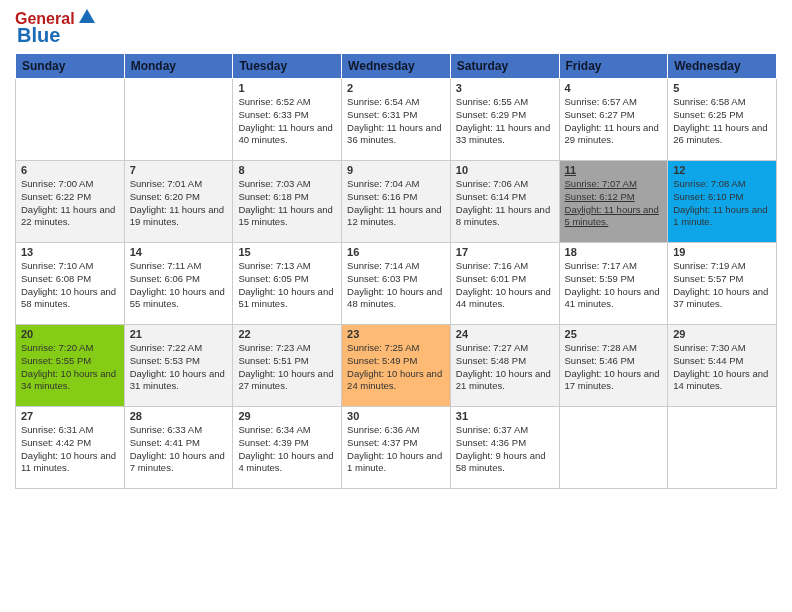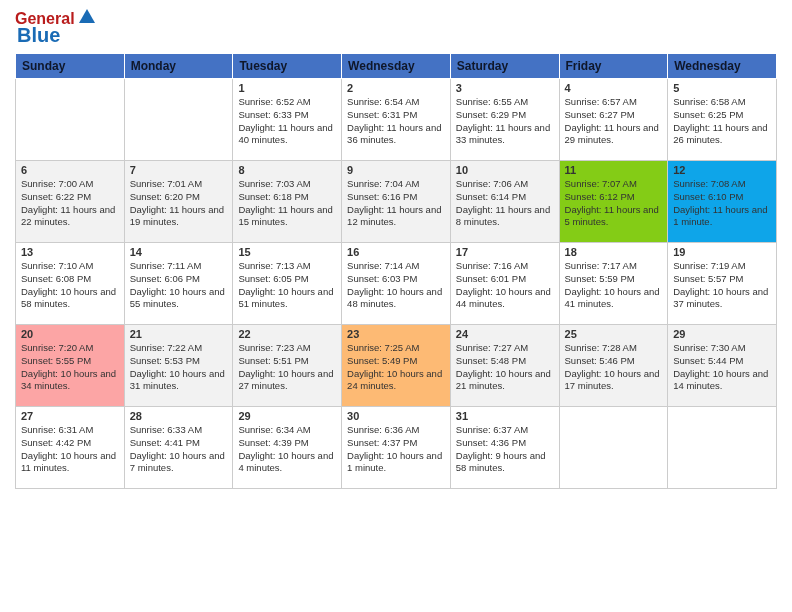--- a/index.html
+++ b/index.html
@@ -149,21 +149,21 @@
             <div class="cell-info">Sunrise: 7:03 AM<br>Sunset: 6:18 PM<br>Daylight: 11 hours and 15 minutes.</div>
           </td>
           <td style="background-color: rgb(242, 242, 242);">
             <span class="day-num">9</span>
             <div class="cell-info">Sunrise: 7:04 AM<br>Sunset: 6:16 PM<br>Daylight: 11 hours and 12 minutes.</div>
           </td>
           <td style="background-color: rgb(242, 242, 242);">
             <span class="day-num">10</span>
             <div class="cell-info">Sunrise: 7:06 AM<br>Sunset: 6:14 PM<br>Daylight: 11 hours and 8 minutes.</div>
           </td>
-          <td style="background-color: #84cc16;">
+          <td style="background-color: #a3a3a3; text-decoration: underline;">
             <span class="day-num">11</span>
             <div class="cell-info">Sunrise: 7:07 AM<br>Sunset: 6:12 PM<br>Daylight: 11 hours and 5 minutes.</div>
           </td>
           <td style="background-color: #0ea5e9;">
             <span class="day-num">12</span>
             <div class="cell-info">Sunrise: 7:08 AM<br>Sunset: 6:10 PM<br>Daylight: 11 hours and 1 minute.</div>
           </td>
         </tr>
         <tr>
           <td>
@@ -189,21 +189,21 @@
           <td>
             <span class="day-num">18</span>
             <div class="cell-info">Sunrise: 7:17 AM<br>Sunset: 5:59 PM<br>Daylight: 10 hours and 41 minutes.</div>
           </td>
           <td>
             <span class="day-num">19</span>
             <div class="cell-info">Sunrise: 7:19 AM<br>Sunset: 5:57 PM<br>Daylight: 10 hours and 37 minutes.</div>
           </td>
         </tr>
         <tr>
-          <td style="background-color: #fca5a5;">
+          <td style="background-color: #84cc16;">
             <span class="day-num">20</span>
             <div class="cell-info">Sunrise: 7:20 AM<br>Sunset: 5:55 PM<br>Daylight: 10 hours and 34 minutes.</div>
           </td>
           <td style="background-color: rgb(242, 242, 242);">
             <span class="day-num">21</span>
             <div class="cell-info">Sunrise: 7:22 AM<br>Sunset: 5:53 PM<br>Daylight: 10 hours and 31 minutes.</div>
           </td>
           <td style="background-color: rgb(242, 242, 242);">
             <span class="day-num">22</span>
             <div class="cell-info">Sunrise: 7:23 AM<br>Sunset: 5:51 PM<br>Daylight: 10 hours and 27 minutes.</div>

